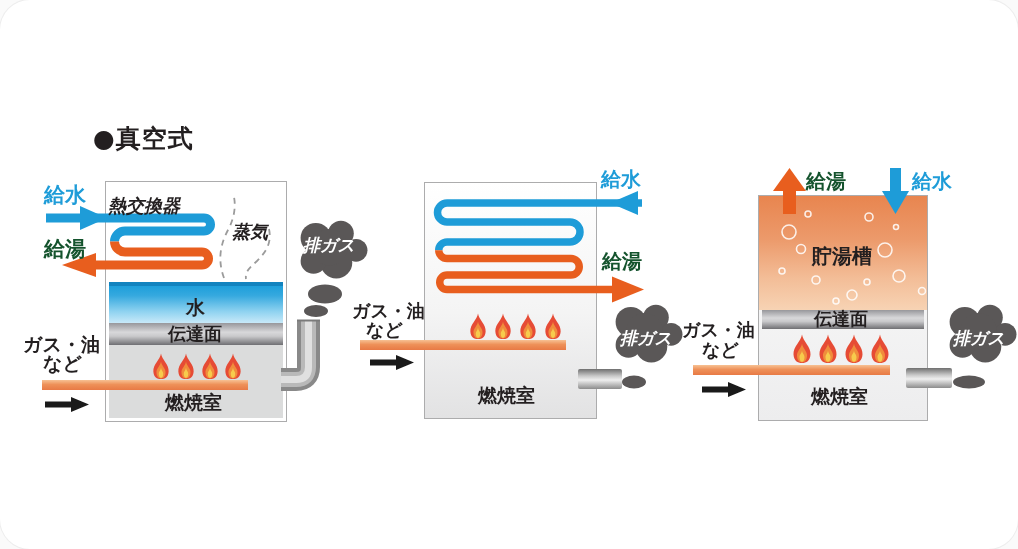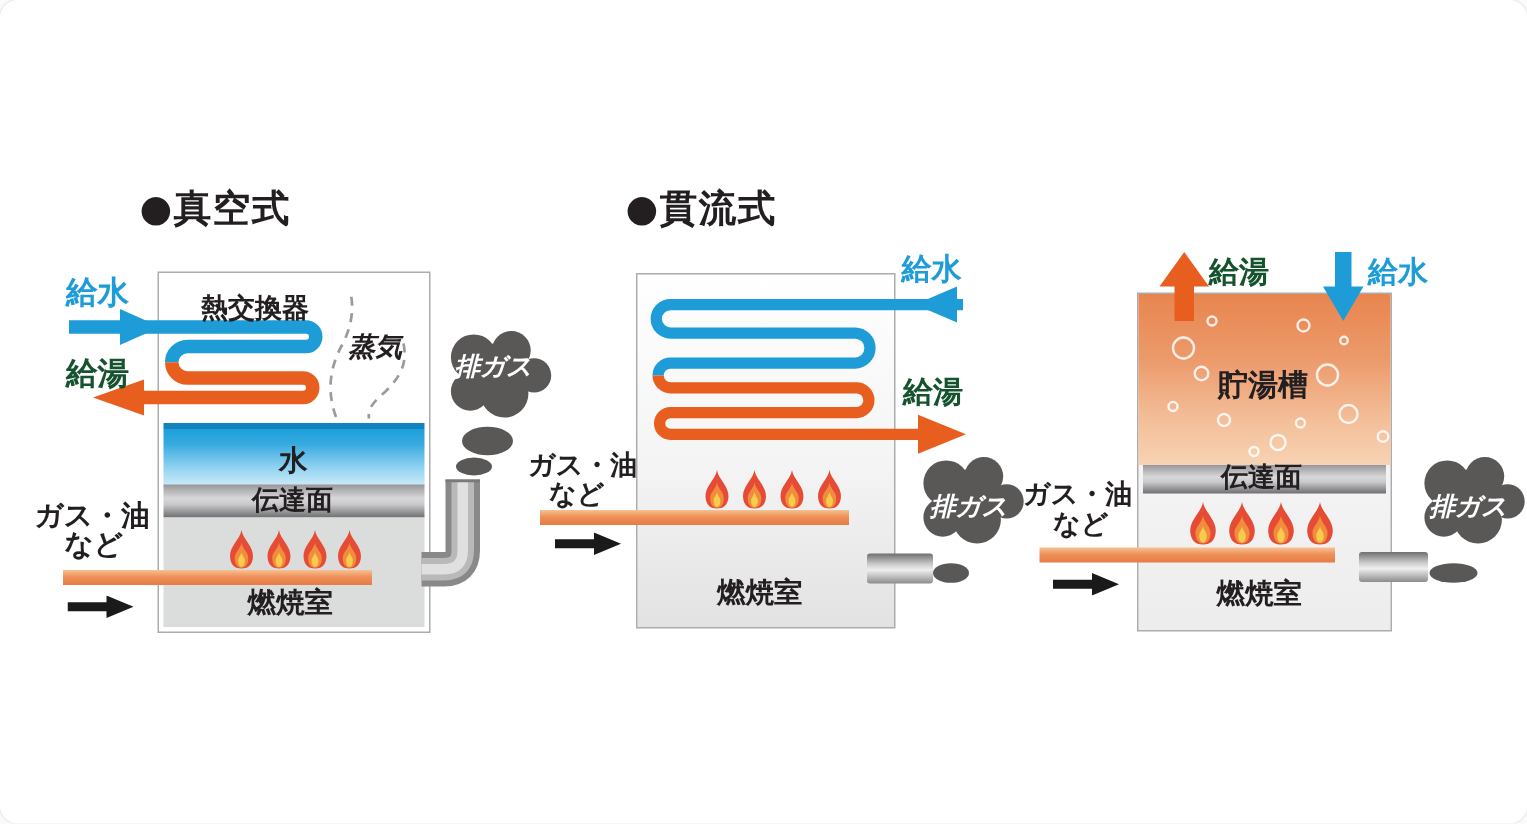--- a/index.html
+++ b/index.html
@@ -1,17 +1,17 @@
 <!DOCTYPE html>
 <html><head>
 <meta charset="utf-8">
 <style>
   html,body{margin:0;padding:0;background:#fafafa;}
   body{font-family:"DejaVu Sans",sans-serif;}
-  .canvas{position:relative;width:1018px;height:549px;background:#ffffff;border-radius:12px;
+  .canvas{position:relative;width:1018px;height:549px;background:#ffffff;border-radius:30px;
           box-shadow:0 0 0 1px #ededed;overflow:hidden;}
   .lbl{position:absolute;font-weight:bold;color:#231f20;white-space:nowrap;z-index:5;line-height:1.05;}
   .blue{color:#1e9cd8;}
   .orange{color:#14532d;}
   .white{color:#ffffff;}
   .title{font-size:25px;letter-spacing:1px;}
   .t20{font-size:20px;}
   .t21{font-size:21px;}
   .t19{font-size:19px;}
   .t18{font-size:18px;}
@@ -166,30 +166,29 @@
     <rect x="906" y="368" width="46" height="20" rx="2" fill="url(#stubGrad)"></rect>
     <g>
       <use href="#cloud" x="942" y="297" width="76" height="70"></use>
       <ellipse cx="969" cy="382" rx="16" ry="6.5" fill="#5a5757"></ellipse>
     </g>
   </svg>
 
   <div class="lbl title" style="left:93px;top:126px;">●真空式</div>
   <div class="lbl t21 blue" style="left:44px;top:184px;">給水</div>
   <div class="lbl t21 orange" style="left:44px;top:238px;">給湯</div>
-  <div class="lbl t18" style="left:134px;top:197px;">熱交換器</div>
+  <div class="lbl t18" style="left:108px;top:197px;font-style:italic;">熱交換器</div>
   <div class="lbl t18" style="left:232px;top:223px;font-style:italic;">蒸気</div>
   <div class="lbl t17 white" style="left:303px;top:237px;">排ガス</div>
   <div class="lbl t19" style="left:186px;top:298px;">水</div>
   <div class="lbl t18" style="left:168px;top:325px;">伝達面</div>
   <div class="lbl t19" style="left:23px;top:335px;">ガス・油</div>
   <div class="lbl t19" style="left:43px;top:354px;">など</div>
   <div class="lbl t19" style="left:165px;top:393px;">燃焼室</div>
 
-  <div class="lbl title" style="left:417px;top:126px;">●貫流式</div>
   <div class="lbl t20 blue" style="left:601px;top:169px;">給水</div>
   <div class="lbl t20 orange" style="left:602px;top:251px;">給湯</div>
   <div class="lbl t17 white" style="left:620px;top:330px;">排ガス</div>
   <div class="lbl t18" style="left:352px;top:302px;">ガス・油</div>
   <div class="lbl t18" style="left:366px;top:321px;">など</div>
   <div class="lbl t19" style="left:478px;top:386px;">燃焼室</div>
 
   <div class="lbl t20 orange" style="left:806px;top:171px;">給湯</div>
   <div class="lbl t20 blue" style="left:912px;top:171px;">給水</div>
   <div class="lbl t20" style="left:812px;top:246px;">貯湯槽</div>

